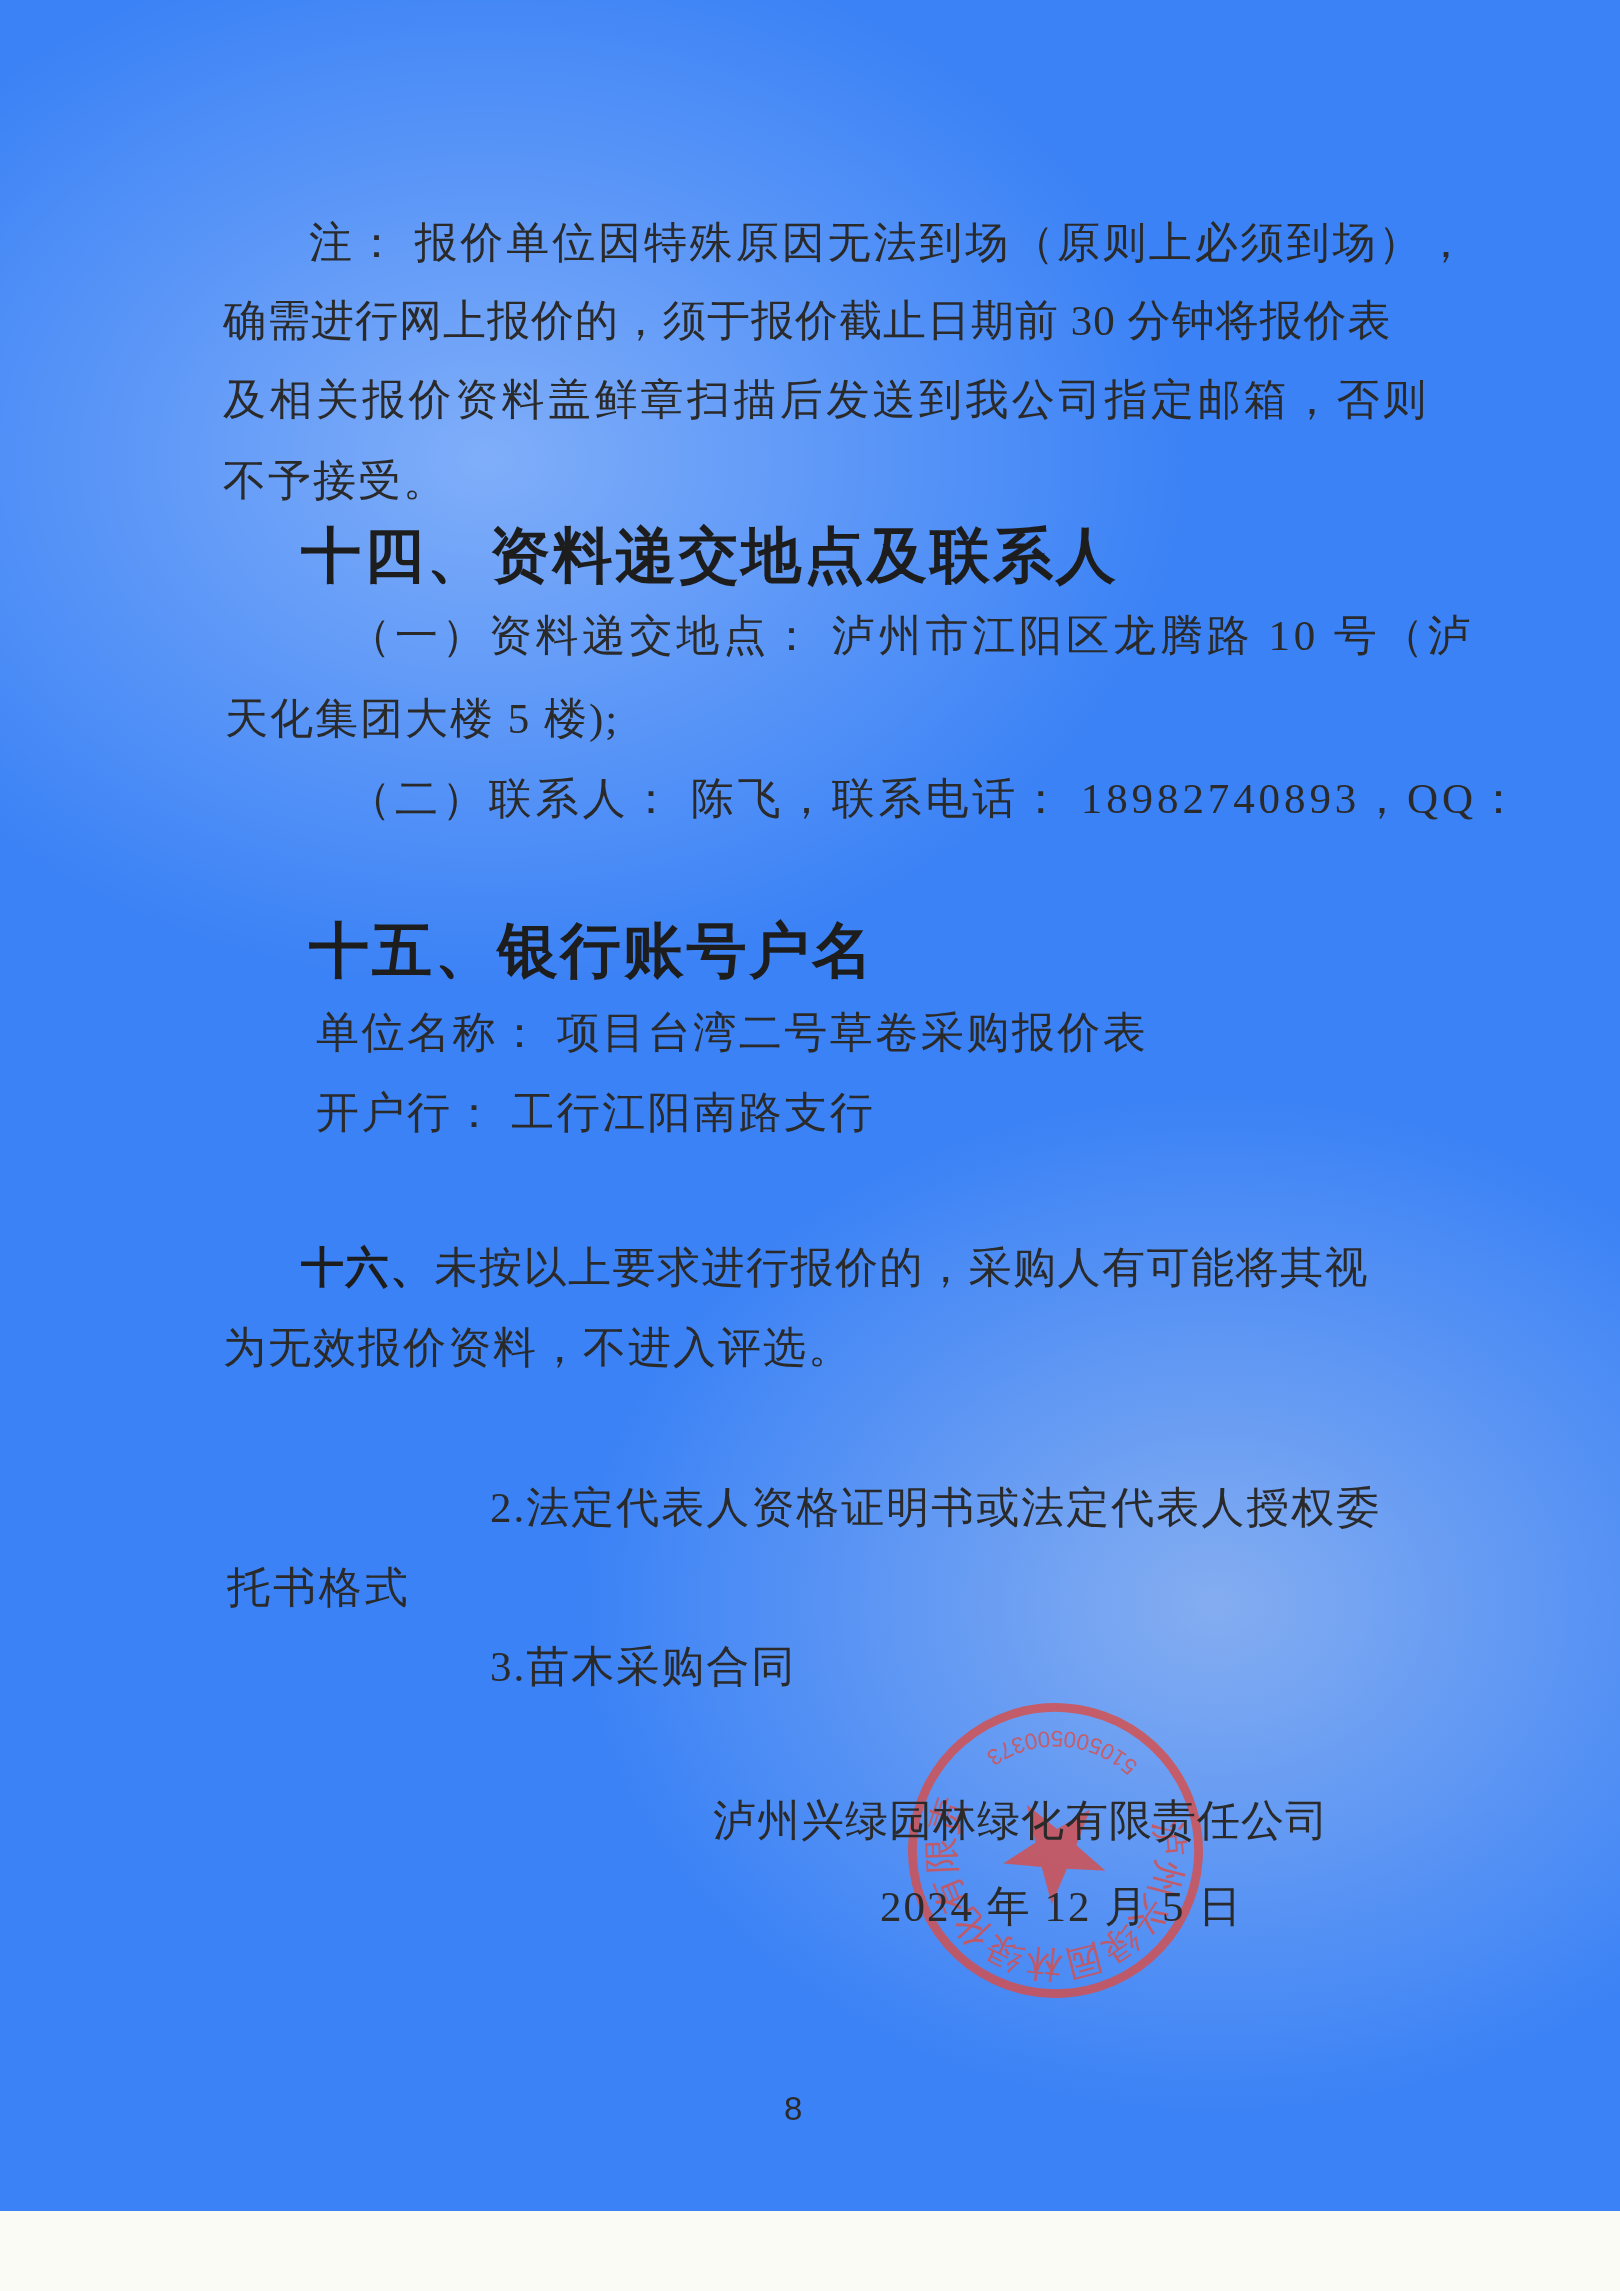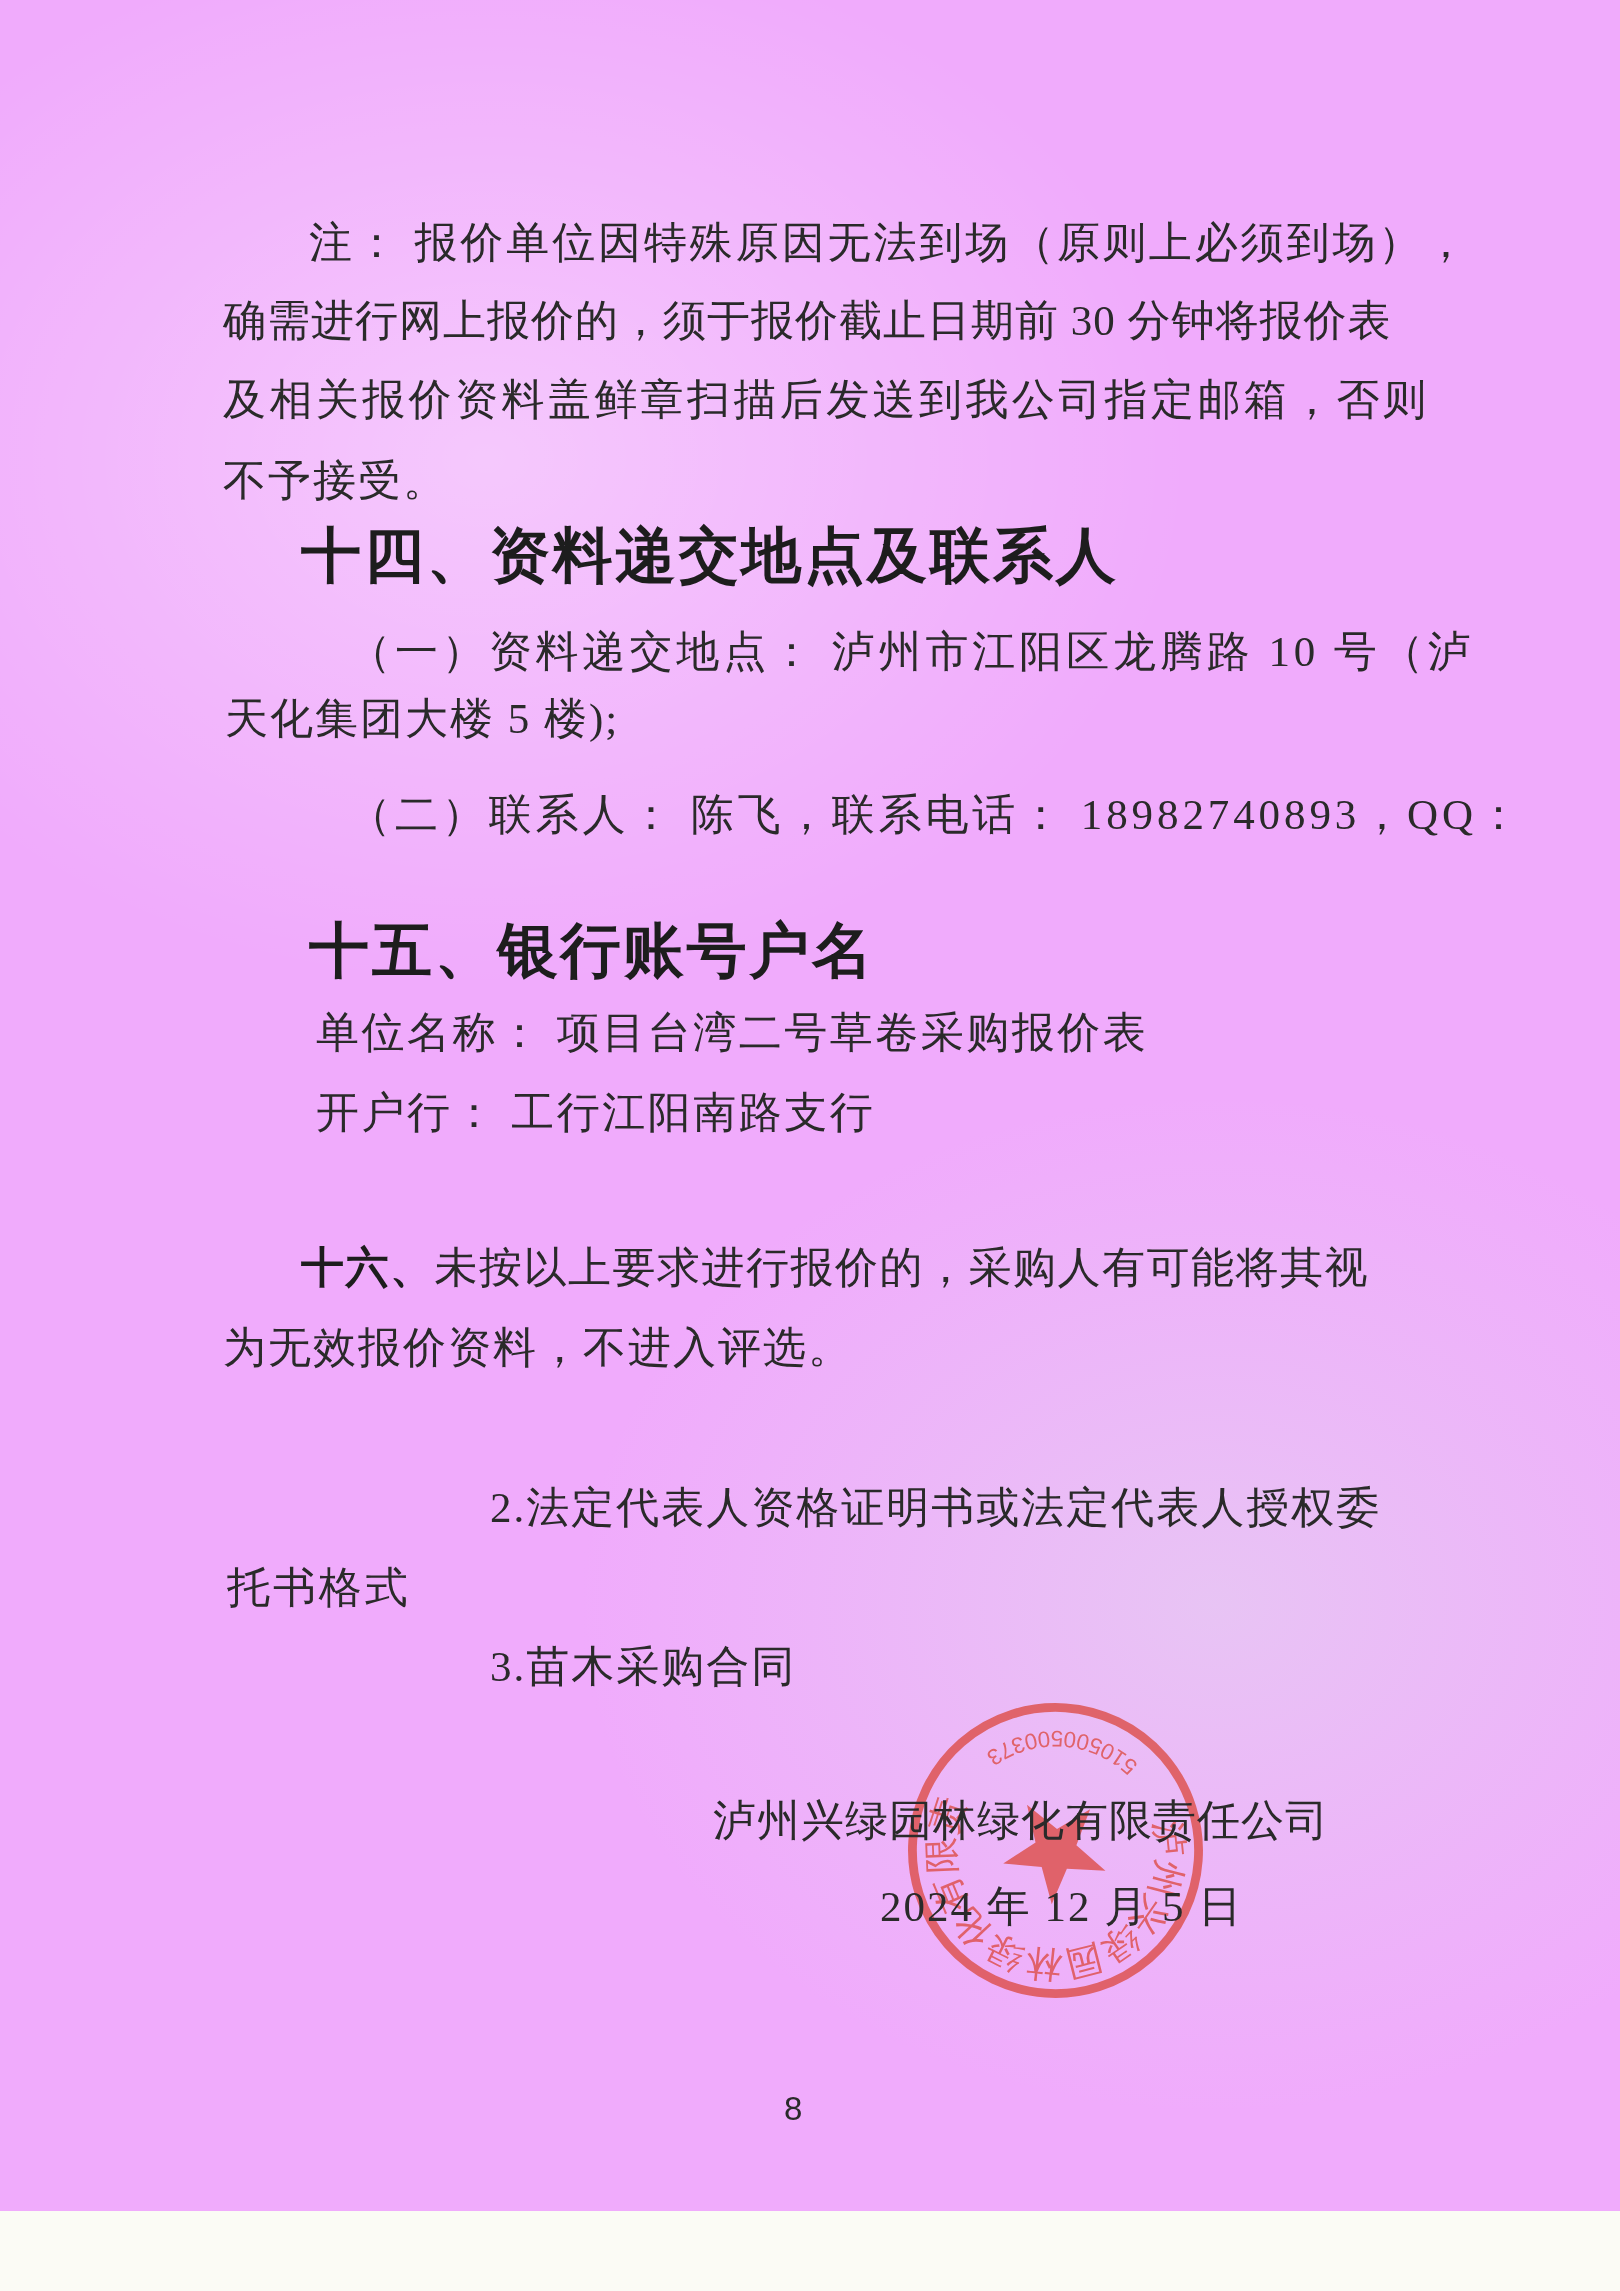--- a/index.html
+++ b/index.html
@@ -1,20 +1,20 @@
 <!DOCTYPE html>
 <html><head>
 <meta charset="utf-8">
 <style>
   html, body { margin: 0; padding: 0; background: #d8dadf; }
   .page {
     position: relative;
     width: 1620px;
     height: 2292px;
-    background: #f0abfc;
+    background: #3b82f6;
     overflow: hidden;
     font-family: "Liberation Serif", "DejaVu Serif", serif;
   }
   
   .page::before {
     content: "";
     position: absolute; inset: 0;
     background:
       radial-gradient(ellipse 1176px 882px at 30% 20%, rgba(255,255,255,0.35), rgba(255,255,255,0) 60%),
       radial-gradient(ellipse 980px 784px at 75% 70%, rgba(222,226,235,0.45), rgba(222,226,235,0) 65%);
@@ -44,21 +44,21 @@
     font-family: "Liberation Sans", "DejaVu Sans", sans-serif;
     font-weight: 700;
     color: #1d1d1d;
   }
   .ls1  { letter-spacing: 1px; }
   .ls15 { letter-spacing: 1.5px; }
   .ls2  { letter-spacing: 2px; }
   .ls25 { letter-spacing: 2.5px; }
   .ls3  { letter-spacing: 2.9px; }
   .ls35 { letter-spacing: 3.4px; }
-  .ls4  { letter-spacing: 3.9px; margin-top: 16px; }
+  .ls4  { letter-spacing: 3.9px; }
   .page-number {
     position: absolute;
     left: 784px; top: 2090px;
     font-size: 33px;
     color: #2a2a2a;
     font-family: "Liberation Sans", "DejaVu Sans", sans-serif;
   }
   .seal {
     position: absolute;
     left: 885px; top: 1680px;

